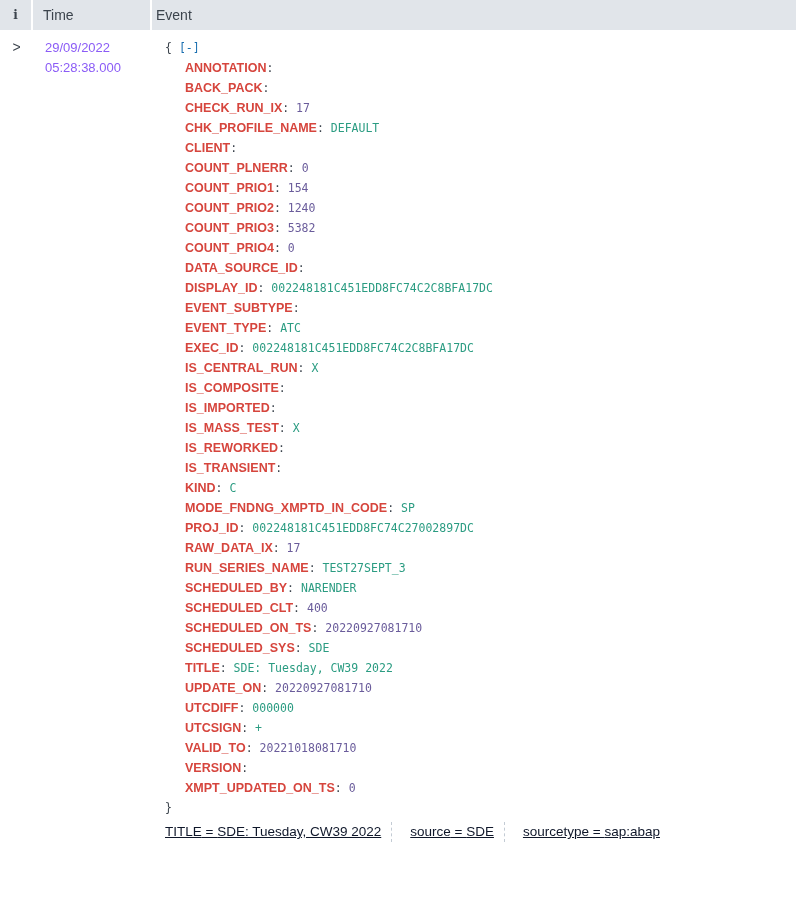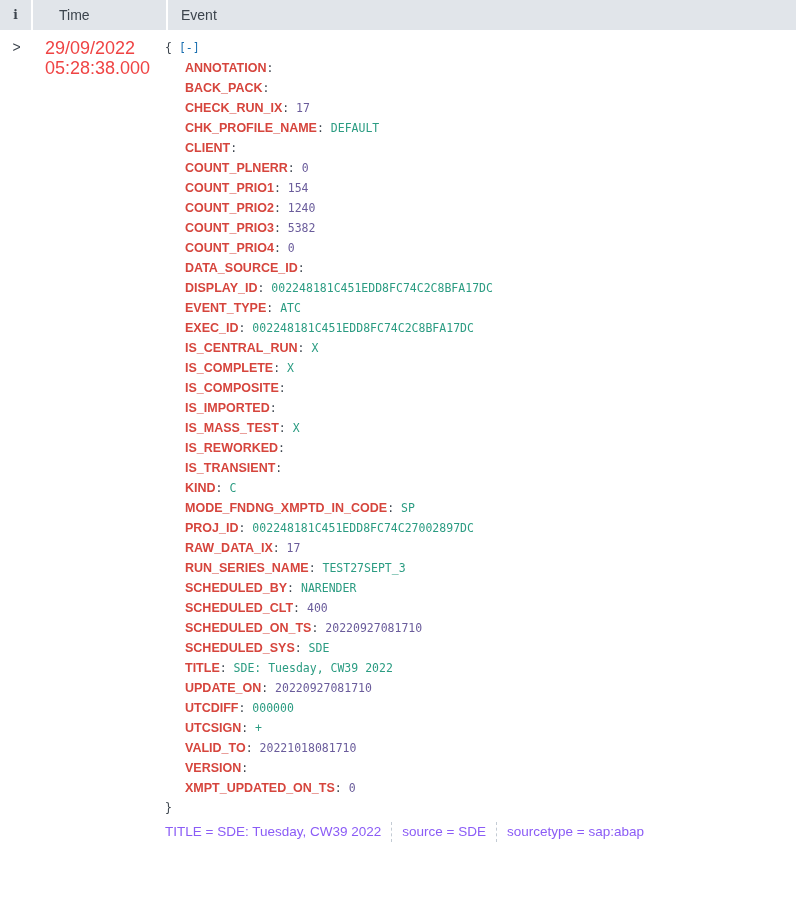--- a/index.html
+++ b/index.html
@@ -1,37 +1,37 @@
 <!DOCTYPE html>
 <html><head>
 <meta charset="utf-8">
 <style>
   html, body { margin: 0; padding: 0; background: #ffffff; }
   body { width: 796px; height: 923px; overflow: hidden; font-family: "Liberation Sans", sans-serif; color: #3c444d; }
   .header { display: flex; height: 30px; background: #e1e5ea; font-size: 14px; color: #3c444d; }
   .header .col { display: flex; align-items: center; }
   .col-i { width: 31px; justify-content: center; border-right: 2px solid #ffffff; font-family: "DejaVu Serif", serif; font-weight: bold; font-size: 12px; }
-  .col-time { width: 107px; padding-left: 26px; border-right: 2px solid #ffffff; }
-  .col-event { flex: 1; padding-left: 13px; }
+  .col-time { width: 107px; padding-left: 10px; border-right: 2px solid #ffffff; }
+  .col-event { flex: 1; padding-left: 4px; }
   .row { display: flex; padding-top: 8px; }
   .row .expander { width: 33px; text-align: center; font-size: 14px; color: #3c444d; padding-top: 1px; cursor: pointer; }
-  .row .time { width: 107px; padding-left: 12px; font-size: 18px; line-height: 20px; color: #ef4444; }
+  .row .time { width: 107px; padding-left: 12px; font-size: 13px; line-height: 20px; color: #8b5cf6; }
   .row .event { flex: 1; padding-left: 13px; }
   .json { font-family: "DejaVu Sans Mono", monospace; font-size: 11.5px; line-height: 20px; }
   .brace { color: #3c444d; }
   .collapse { color: #1a6fb0; cursor: pointer; }
   .kv { padding-left: 20px; white-space: nowrap; }
   .key { color: #d6453d; font-weight: bold; font-family: "Liberation Sans Narrow", "Liberation Sans", sans-serif; font-size: 12.5px; margin-top: 27px; }
   .colon { color: #3c444d; }
   .v-num { color: #6a5c9b; }
   .v-str { color: #2b9c82; }
   .raw-link { font-family: "Liberation Sans", sans-serif; font-size: 13.5px; color: #1a6fb0; margin-top: 2px; line-height: 20px; cursor: pointer; }
-  .fields { display: flex; align-items: center; margin-top: 4px; font-size: 13.5px; line-height: 20px; color: #8b5cf6; }
+  .fields { display: flex; align-items: center; margin-top: 4px; font-size: 13.5px; line-height: 20px; color: #0f172a; text-decoration: underline; }
   .field { padding-right: 10px; cursor: pointer; }
-  .field + .field { border-left: 1px dashed #c3cbd4; padding-left: 10px; }
+  .field + .field { border-left: 1px dashed #c3cbd4; padding-left: 18px; }
 </style>
 </head>
 <body>
 
 <div class="header">
   <div class="col col-i">
     <span>i</span>
   </div>
   <div class="col col-time">
     <span>Time</span>
@@ -59,24 +59,24 @@
           <div class="kv"><span class="key">CHECK_RUN_IX</span><span class="colon">: </span><span class="v-num">17</span></div>
           <div class="kv"><span class="key">CHK_PROFILE_NAME</span><span class="colon">: </span><span class="v-str">DEFAULT</span></div>
           <div class="kv"><span class="key">CLIENT</span><span class="colon">: </span><span class="v-str"></span></div>
           <div class="kv"><span class="key">COUNT_PLNERR</span><span class="colon">: </span><span class="v-num">0</span></div>
           <div class="kv"><span class="key">COUNT_PRIO1</span><span class="colon">: </span><span class="v-num">154</span></div>
           <div class="kv"><span class="key">COUNT_PRIO2</span><span class="colon">: </span><span class="v-num">1240</span></div>
           <div class="kv"><span class="key">COUNT_PRIO3</span><span class="colon">: </span><span class="v-num">5382</span></div>
           <div class="kv"><span class="key">COUNT_PRIO4</span><span class="colon">: </span><span class="v-num">0</span></div>
           <div class="kv"><span class="key">DATA_SOURCE_ID</span><span class="colon">: </span><span class="v-str"></span></div>
           <div class="kv"><span class="key">DISPLAY_ID</span><span class="colon">: </span><span class="v-str">002248181C451EDD8FC74C2C8BFA17DC</span></div>
+          <div class="kv"><span class="key">EVENT_SUBTYPE</span><span class="colon">: </span><span class="v-str"></span></div>
           <div class="kv"><span class="key">EVENT_TYPE</span><span class="colon">: </span><span class="v-str">ATC</span></div>
           <div class="kv"><span class="key">EXEC_ID</span><span class="colon">: </span><span class="v-str">002248181C451EDD8FC74C2C8BFA17DC</span></div>
           <div class="kv"><span class="key">IS_CENTRAL_RUN</span><span class="colon">: </span><span class="v-str">X</span></div>
-          <div class="kv"><span class="key">IS_COMPLETE</span><span class="colon">: </span><span class="v-str">X</span></div>
           <div class="kv"><span class="key">IS_COMPOSITE</span><span class="colon">: </span><span class="v-str"></span></div>
           <div class="kv"><span class="key">IS_IMPORTED</span><span class="colon">: </span><span class="v-str"></span></div>
           <div class="kv"><span class="key">IS_MASS_TEST</span><span class="colon">: </span><span class="v-str">X</span></div>
           <div class="kv"><span class="key">IS_REWORKED</span><span class="colon">: </span><span class="v-str"></span></div>
           <div class="kv"><span class="key">IS_TRANSIENT</span><span class="colon">: </span><span class="v-str"></span></div>
           <div class="kv"><span class="key">KIND</span><span class="colon">: </span><span class="v-str">C</span></div>
           <div class="kv"><span class="key">MODE_FNDNG_XMPTD_IN_CODE</span><span class="colon">: </span><span class="v-str">SP</span></div>
           <div class="kv"><span class="key">PROJ_ID</span><span class="colon">: </span><span class="v-str">002248181C451EDD8FC74C27002897DC</span></div>
           <div class="kv"><span class="key">RAW_DATA_IX</span><span class="colon">: </span><span class="v-num">17</span></div>
           <div class="kv"><span class="key">RUN_SERIES_NAME</span><span class="colon">: </span><span class="v-str">TEST27SEPT_3</span></div>

